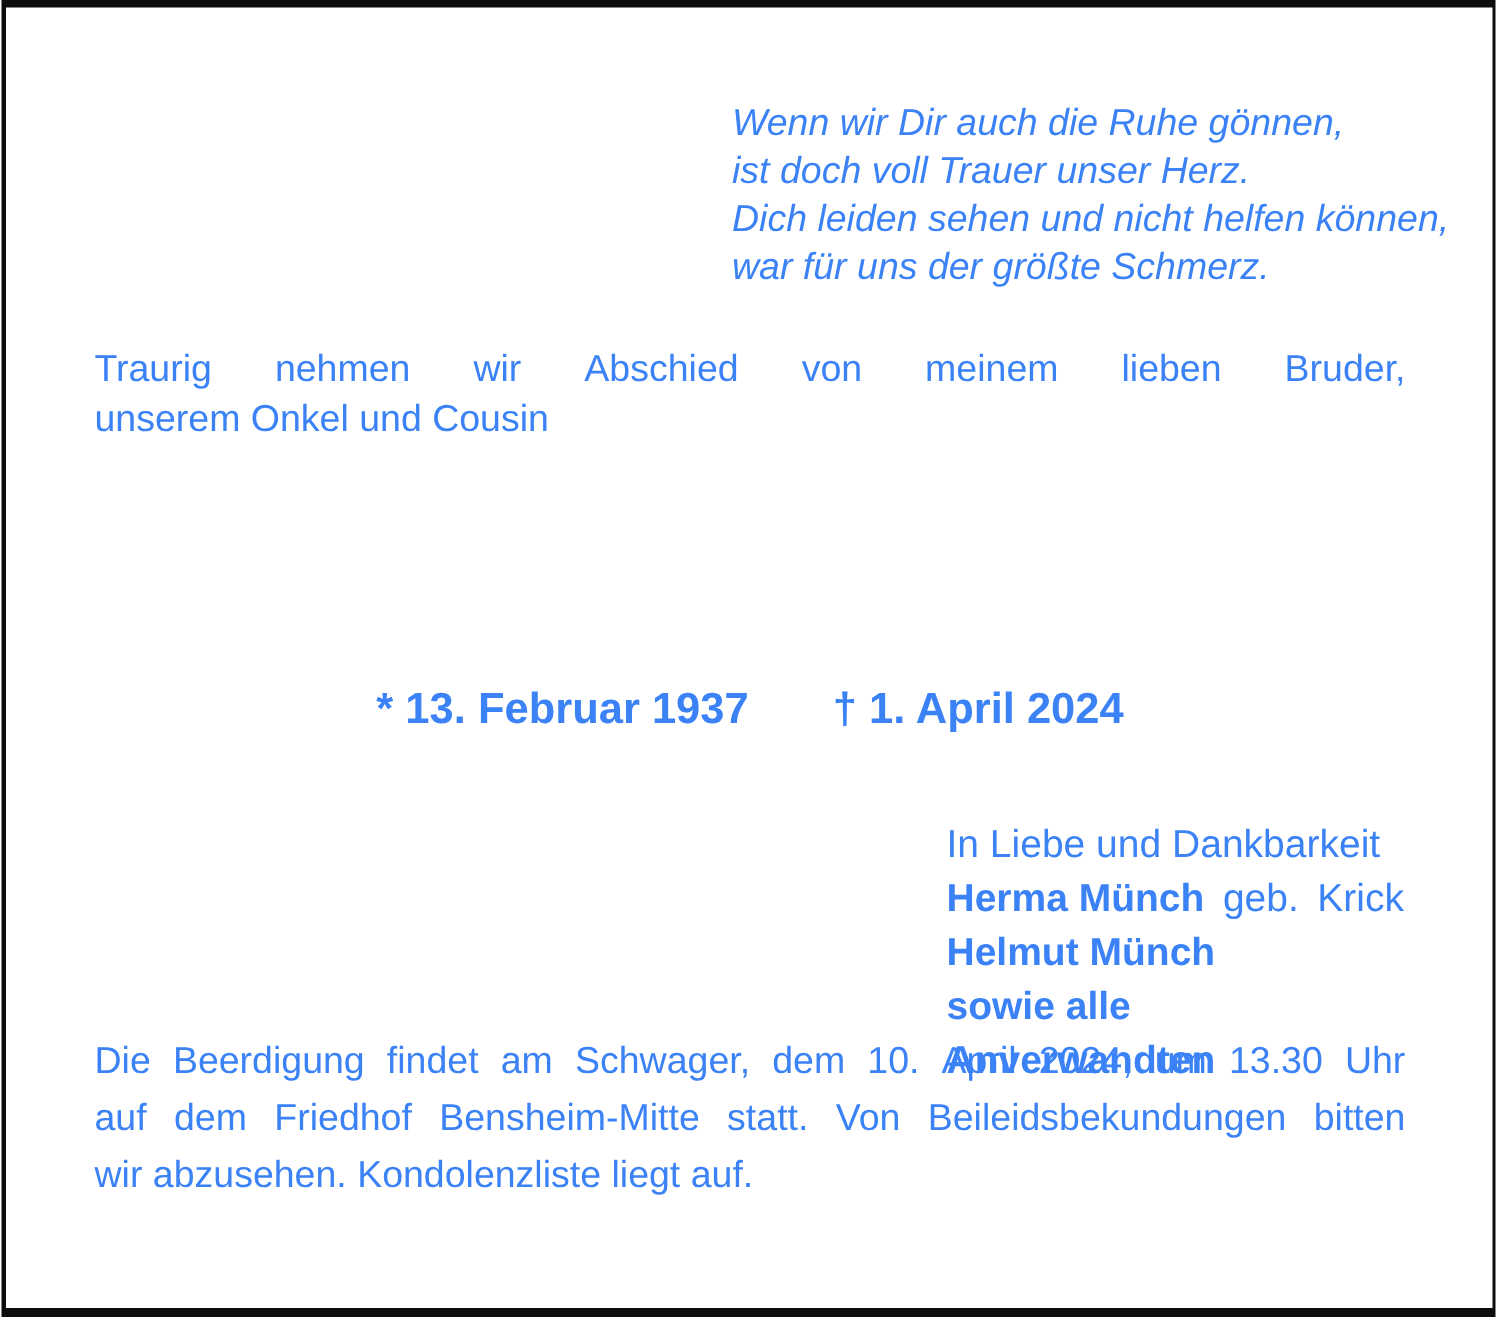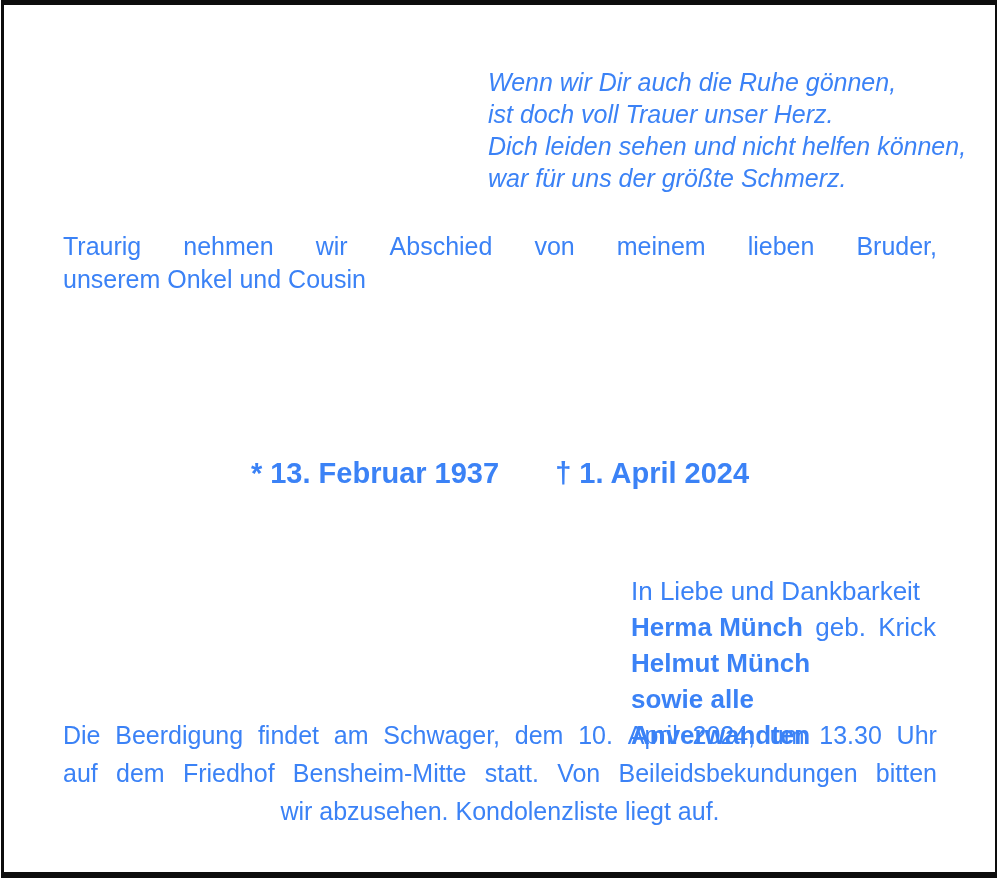--- a/index.html
+++ b/index.html
@@ -67,34 +67,33 @@
     display: flex;
     justify-content: center;
     gap: 56px;
     font-weight: bold;
     font-size: 29px;
     line-height: 34px;
   }
 
   .mourners {
     left: 631px;
-    top: 573px;
+    top: 544px;
     width: 305px;
     font-size: 26px;
     line-height: 36px;
   }
   .mourners .bold { font-weight: bold; }
 
   .funeral {
     left: 63px;
-    top: 716px;
+    top: 688px;
     width: 874px;
     font-size: 25px;
     line-height: 38px;
-    text-align: center;
   }
 </style>
 </head>
 <body>
 
 <div class="page">
 
   <div class="frame"></div>
 
   <div class="block poem">

